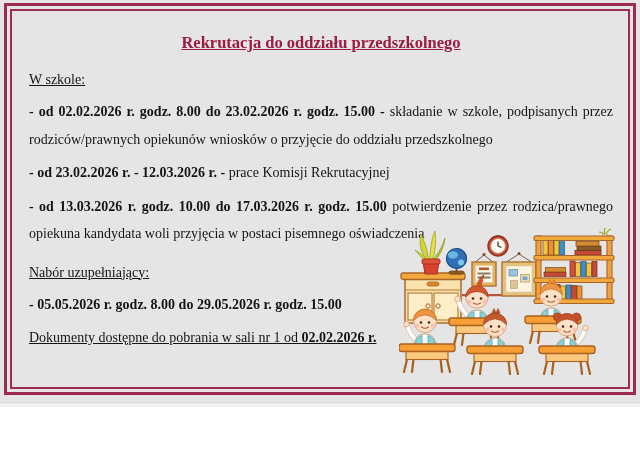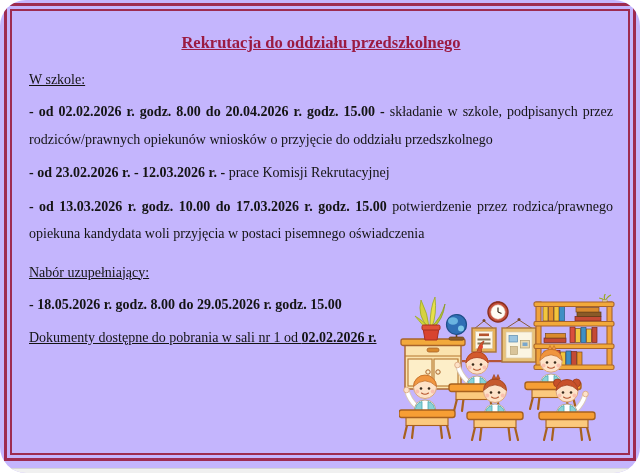--- a/index.html
+++ b/index.html
@@ -1,18 +1,18 @@
 <!DOCTYPE html>
 <html><head>
 <meta charset="utf-8">
 <style>
   html,body { margin:0; padding:0; background:#ffffff; }
   .page {
-    position:relative; width:640px; height:473px; background:#c4b5fd;
-    overflow:hidden; font-family:"Liberation Serif", serif; color:#141414;border-radius:26px;
+    position:relative; width:640px; height:407px; background:#e5e5e5;
+    overflow:hidden; font-family:"Liberation Serif", serif; color:#141414;
   }
   
   .frame-outer { position:absolute; top:3px; left:4px; right:4px; bottom:12px;
     border:3px solid #9e2b50; pointer-events:none; }
   .frame-inner { position:absolute; top:9px; left:10px; right:10px; bottom:18px;
     border:2px solid #9e2b50; pointer-events:none; }
   .bottom-edge { position:absolute; left:0; right:0; bottom:0; height:4px;
     background:#f0f0f0; border-top:1px solid #d6d6d6; }
 
   .content { position:absolute; top:33px; left:29px; right:27px; font-size:14px; }
@@ -33,30 +33,30 @@
 
 <div class="page">
   <div class="frame-outer"></div>
   <div class="frame-inner"></div>
 
   <div class="content">
     <h1 class="doc-title"><span>Rekrutacja do oddziału przedszkolnego</span></h1>
 
     <p class="hdr"><span class="u">W szkole:</span></p>
 
-    <p class="sched"><b>- od 02.02.2026 r. godz. 8.00 do 20.04.2026 r. godz. 15.00 -</b><span> składanie w szkole, podpisanych przez rodziców/prawnych opiekunów wniosków o przyjęcie do oddziału przedszkolnego</span></p>
+    <p class="sched"><b>- od 02.02.2026 r. godz. 8.00 do 23.02.2026 r. godz. 15.00 -</b><span> składanie w szkole, podpisanych przez rodziców/prawnych opiekunów wniosków o przyjęcie do oddziału przedszkolnego</span></p>
 
     <p class="sched"><b>- od 23.02.2026 r. - 12.03.2026 r. -</b><span> prace Komisji Rekrutacyjnej</span></p>
 
 
     <p class="sched"><b>- od 13.03.2026 r. godz. 10.00 do 17.03.2026 r. godz. 15.00</b><span> potwierdzenie przez rodzica/​prawnego opiekuna kandydata woli przyjęcia w postaci pisemnego oświadczenia</span></p>
 
     <p class="hdr nabor"><span class="u">Nabór uzupełniający:</span></p>
 
-    <p class="solo"><b>- 18.05.2026 r. godz. 8.00 do 29.05.2026 r. godz. 15.00</b></p>
+    <p class="solo"><b>- 05.05.2026 r. godz. 8.00 do 29.05.2026 r. godz. 15.00</b></p>
 
     <p class="solo"><span class="u"><span>Dokumenty dostępne do pobrania w sali nr 1 od </span><b>02.02.2026 r.</b></span></p>
   </div>
 
   <svg class="illus" viewBox="0 0 228 162" aria-hidden="true">
 
     <rect x="63" y="66" width="78" height="2.2" fill="#b5543a"></rect>
 
     <g>
       <rect x="6" y="51" width="56" height="44" fill="#fbe3ae" stroke="#a8632a" stroke-width="1.4"></rect>

